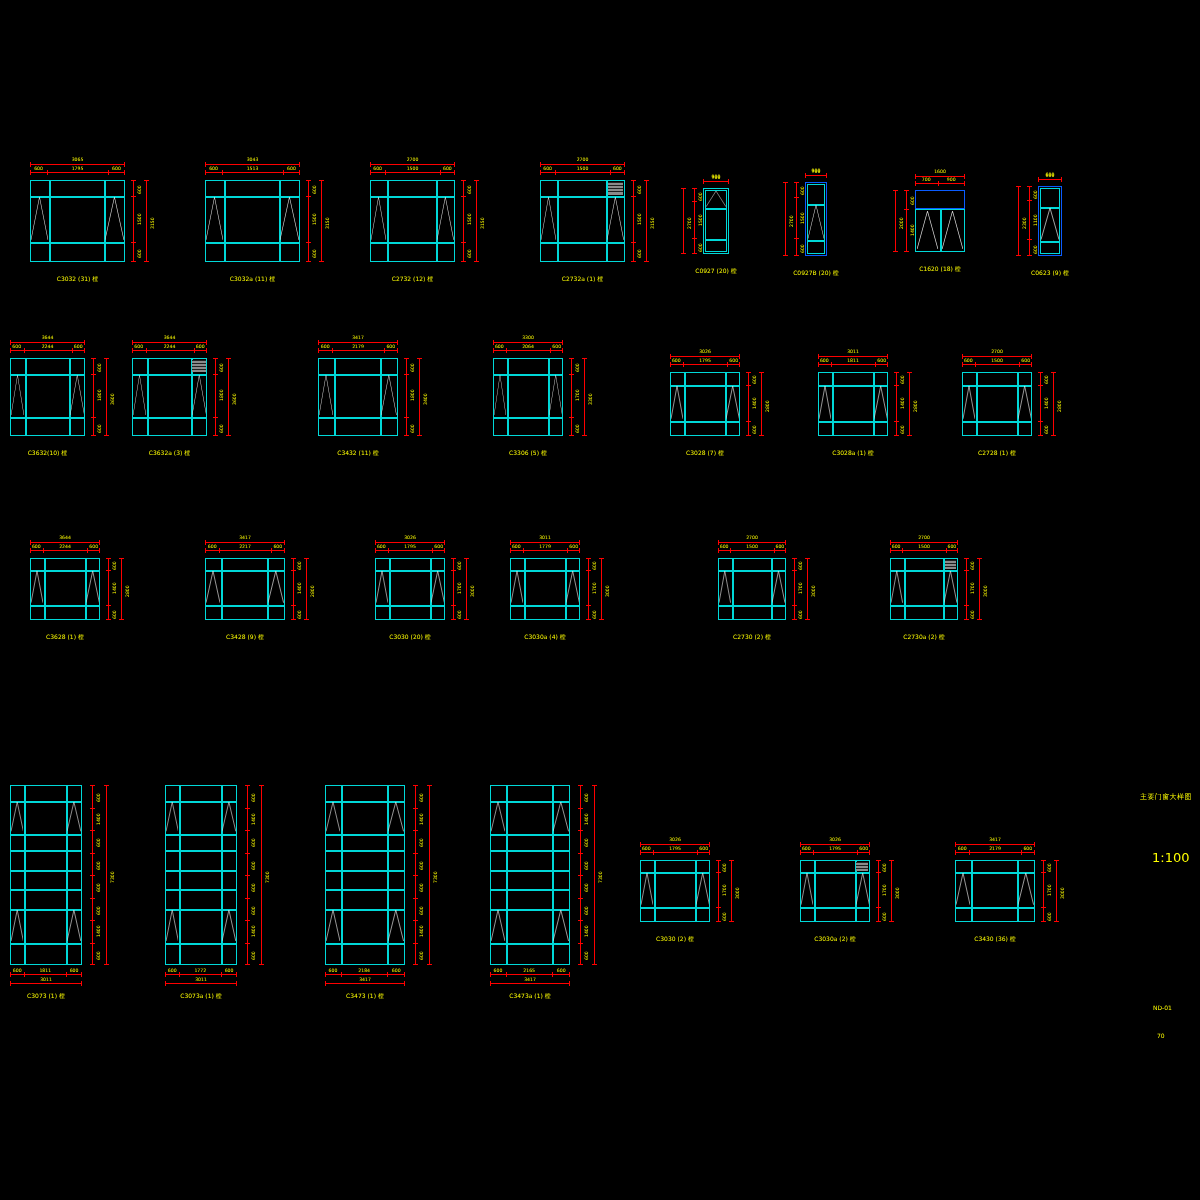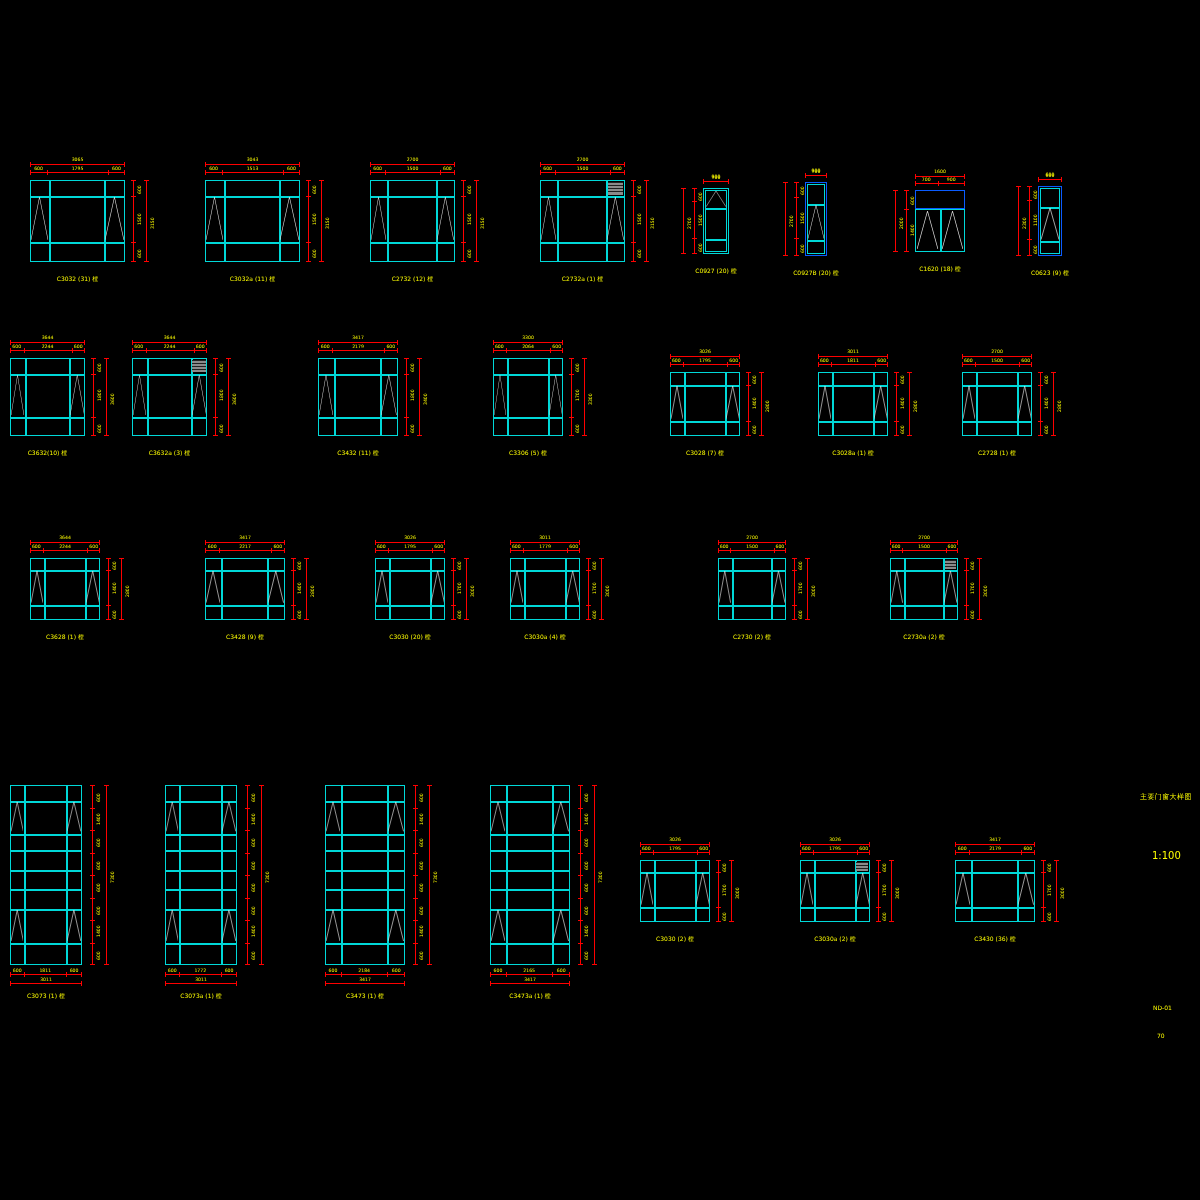--- a/index.html
+++ b/index.html
@@ -37,21 +37,21 @@
       white-space:nowrap;letter-spacing:0;}
   .dt.vert{transform-origin:0 0;transform:rotate(-90deg);}
 
   
   .tag{position:absolute;color:#ffff00;font-size:6px;line-height:1;
        white-space:nowrap;text-align:center;}
 
   
   .sheet-txt{position:absolute;color:#ffff00;white-space:nowrap;}
   #title-main{font-size:7px;letter-spacing:.4px;}
-  #scale-txt{font-size:10px;}
+  #scale-txt{font-size:13px;}
   #code-txt{font-size:6px;}
   #page-txt{font-size:6px;}
 </style>
 </head>
 <body>
 
 <div id="sheet">
     <div class="win" style="left:0px;top:0px;width:1200px;height:1200px;">
       <div class="fr" style="left:30px;top:180px;width:95px;height:82px;"></div>
       <div class="mull h" style="left:30px;top:196.4px;width:95px;"></div>

